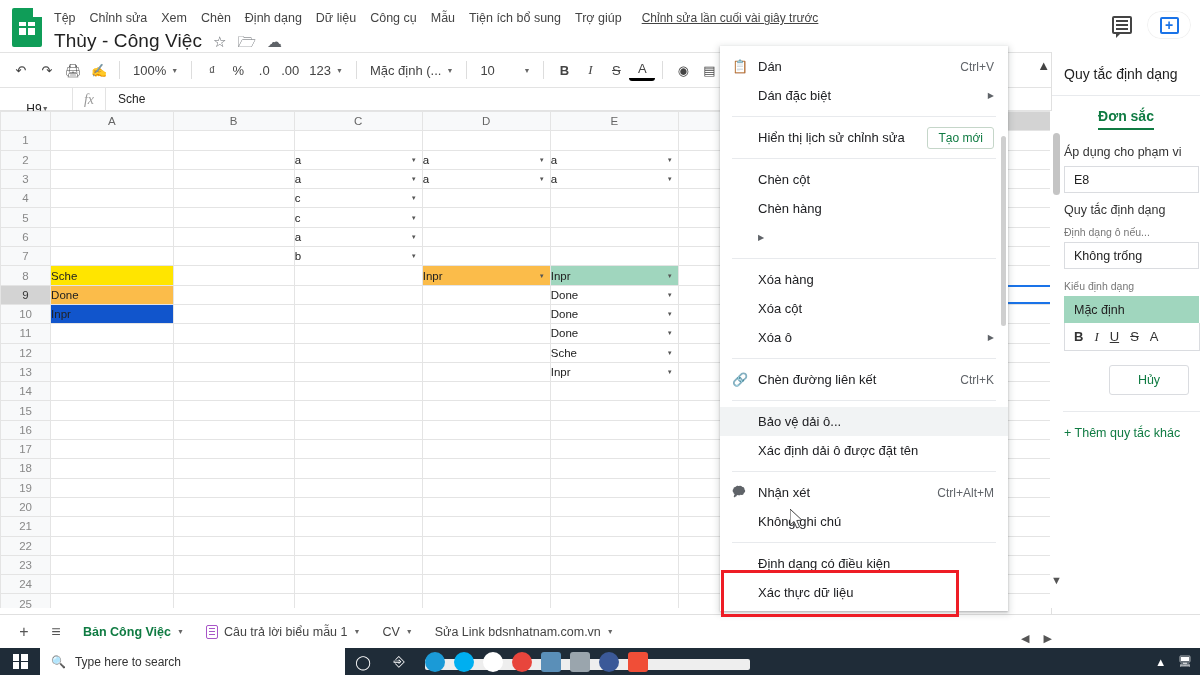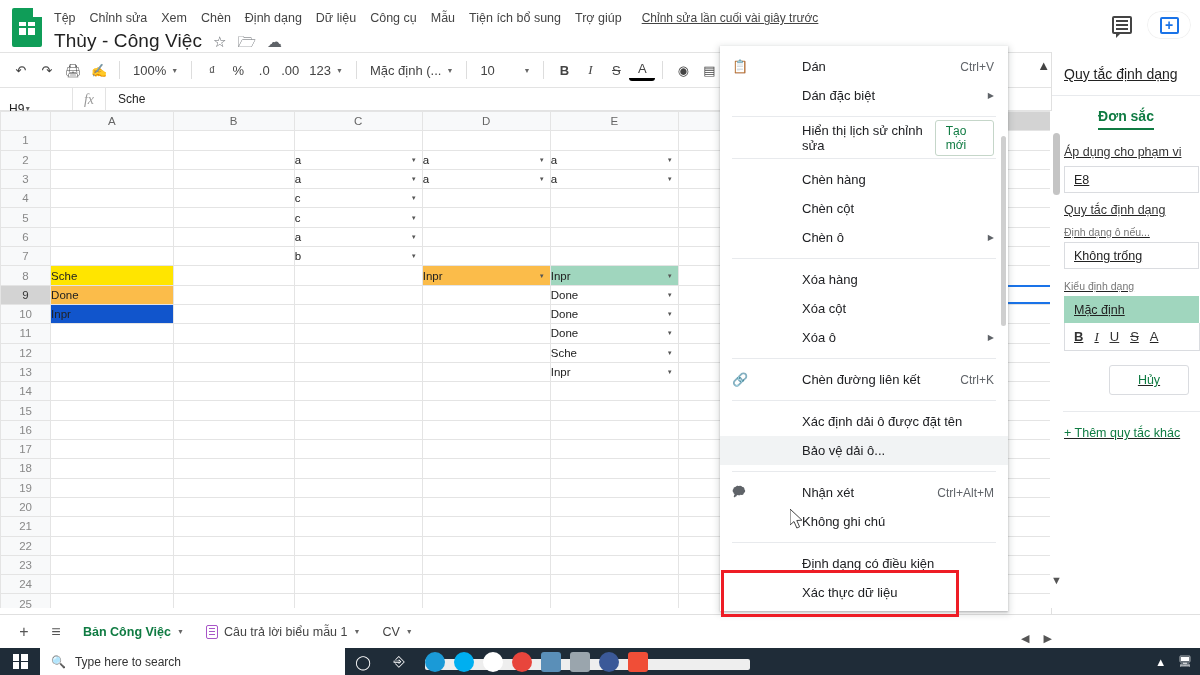--- a/index.html
+++ b/index.html
@@ -53,21 +53,21 @@
         font-size:13px; color:#444; cursor:pointer; padding:0 4px; border-radius:3px;}
   .tb.wide { padding:0 6px; }
   .sep { width:1px; height:18px; background:#ddd; margin:0 7px; }
   .caret { font-size:7px; color:#666; margin-left:5px; }
   .tb.dim { color:#bcbcbc; }
   #collapse-toolbar { position:absolute; right:150px; top:5px; font-size:13px; color:#444; cursor:pointer;}
 
   
   #formulabar { height:24px; border-top:1px solid #e3e3e3; border-bottom:1px solid #e3e3e3;
     display:flex; align-items:center; font-size:12px; color:#222; }
-  #namebox { width:72px; padding-left:9px; display:flex; align-items:center; justify-content:flex-start; padding-right:6px;margin-top:19px;}
+  #namebox { width:72px; padding-left:9px; display:flex; align-items:center; justify-content:center; padding-right:6px;margin-top:19px;}
   #namebox .caret{ margin:0; }
   #fx { width:34px; text-align:center; color:#999; font-style:italic; font-family:"Liberation Serif", serif; font-size:14px;
         border-left:1px solid #e3e3e3; border-right:1px solid #e3e3e3; height:100%; line-height:24px;}
   #formula-val { padding-left:12px; }
 
   
   #gridwrap { position:absolute; left:0; top:111px; width:1063px; height:497px; overflow:hidden; background:#fff; }
   table.grid { border-collapse:collapse; table-layout:fixed; width:1063px; }
   table.grid th, table.grid td { border:1px solid #e4e4e4; height:19.3px; padding:0; font-size:11.5px; }
   th.corner { width:36px; background:#f8f9fa; }
@@ -87,34 +87,34 @@
      border:solid #fff; border-width:0 1.7px 1.7px 0; transform:rotate(42deg); }
   td.selected-cell { outline:2px solid #1a73e8; outline-offset:-2px; }
 
   
   #ctxmenu { position:absolute; left:720px; top:46px; width:288px; background:#fff;
     box-shadow:0 2px 6px 2px rgba(60,64,67,.15), 0 1px 2px rgba(60,64,67,.3);
     padding:6px 0 4px 0; z-index:40; }
   .mi { height:29px; display:flex; align-items:center; padding:0 14px 0 12px; font-size:13px; color:#202124; cursor:pointer; position:relative;}
   .mi.hl { background:#f1f3f4; }
   .mi .mi-ico { width:26px; flex:0 0 26px; color:#5f6368; font-size:13px; }
-  .mi .mi-label { flex:1 1 auto;margin-left:44px; }
+  .mi .mi-label { flex:1 1 auto; }
   .mi .mi-acc { color:#5f6368; font-size:12px; margin-left:10px; }
   .mi .mi-arrow { color:#5f6368; font-size:8px; }
   .mdiv { height:1px; background:#e8eaed; margin:6px 12px; }
   #ctx-scroll { position:absolute; right:2px; top:90px; width:5px; height:190px; background:#cfcfcf; border-radius:3px; }
   #newbtn { border:1px solid #c5d6c9; color:#0f7b42; font-size:12px; border-radius:3px;
      padding:3px 10px; margin-left:10px; background:#fff;}
   #ctx-highlight { position:absolute; left:721px; top:570px; width:238px; height:47px;
      border:3px solid #ee1c25; z-index:45; pointer-events:none; }
   #cursor-arrow { position:absolute; left:790px; top:509px; z-index:60; }
 
   
   #sidepanel { position:absolute; right:0; top:52px; width:149px; height:583px; background:#fff;
-     border-left:1px solid #e0e0e0; font-size:12px; overflow:hidden;text-decoration:underline; }
+     border-left:1px solid #e0e0e0; font-size:12px; overflow:hidden; }
   #sp-title { font-size:14px; color:#222; padding:14px 0 13px 12px; border-bottom:1px solid #e8eaed; white-space:nowrap;}
   #sp-tab { text-align:center; padding:12px 0 5px 0; }
   #sp-tab .t { font-size:14px; color:#0f7b42; font-weight:bold; display:inline-block; padding-bottom:4px; border-bottom:2.5px solid #0f7b42;}
   .sp-label { padding:10px 0 5px 12px; font-size:12.5px; color:#333; white-space:nowrap;}
   .sp-sub { padding:4px 16px 2px 12px; font-size:10.5px; color:#777; white-space:nowrap;}
   .sp-field { margin:2px 1px 0 12px; border:1px solid #dadce0; height:27px; line-height:26px; padding-left:9px;
       font-size:12.5px; color:#222; background:#fff; white-space:nowrap; }
   .sp-field.green { background:#a0d6be; border-color:#a0d6be; }
   #sp-fmtrow { margin:0 0 0 12px; border:1px solid #dadce0; border-top:none; height:28px; display:flex; align-items:center; gap:11px; padding-left:9px; font-size:13px; color:#333;}
   #sp-cancel { margin:14px 0 0 57px; border:1px solid #dadce0; border-radius:3px; height:30px; line-height:28px;
@@ -599,29 +599,28 @@
       </div>
       <div class="mdiv"></div>
       <div class="mi">
         <span class="mi-ico"></span>
         <span class="mi-label">Hiển thị lịch sử chỉnh sửa</span>
         <span id="newbtn">Tạo mới</span>
       </div>
       <div class="mdiv"></div>
       <div class="mi">
         <span class="mi-ico"></span>
+        <span class="mi-label">Chèn cột</span>
+      </div>
+      <div class="mi">
+        <span class="mi-ico"></span>
         <span class="mi-label">Chèn hàng</span>
       </div>
       <div class="mi">
         <span class="mi-ico"></span>
-        <span class="mi-label">Chèn cột</span>
-      </div>
-      <div class="mi">
-        <span class="mi-ico"></span>
-        <span class="mi-label">Chèn ô</span>
         <span class="mi-arrow">▶</span>
       </div>
       <div class="mdiv"></div>
       <div class="mi">
         <span class="mi-ico"></span>
         <span class="mi-label">Xóa hàng</span>
       </div>
       <div class="mi">
         <span class="mi-ico"></span>
         <span class="mi-label">Xóa cột</span>
@@ -631,27 +630,27 @@
         <span class="mi-label">Xóa ô</span>
         <span class="mi-arrow">▶</span>
       </div>
       <div class="mdiv"></div>
       <div class="mi">
         <span class="mi-ico">🔗</span>
         <span class="mi-label">Chèn đường liên kết</span>
         <span class="mi-acc">Ctrl+K</span>
       </div>
       <div class="mdiv"></div>
+      <div class="mi hl">
+        <span class="mi-ico"></span>
+        <span class="mi-label">Bảo vệ dải ô...</span>
+      </div>
       <div class="mi">
         <span class="mi-ico"></span>
         <span class="mi-label">Xác định dải ô được đặt tên</span>
-      </div>
-      <div class="mi hl">
-        <span class="mi-ico"></span>
-        <span class="mi-label">Bảo vệ dải ô...</span>
       </div>
       <div class="mdiv"></div>
       <div class="mi">
         <span class="mi-ico">🗭</span>
         <span class="mi-label">Nhận xét</span>
         <span class="mi-acc">Ctrl+Alt+M</span>
       </div>
       <div class="mi">
         <span class="mi-ico"></span>
         <span class="mi-label">Không ghi chú</span>
@@ -710,20 +709,24 @@
       </div>
       <div class="sheet-tab">
         <span class="form-ico"></span>
         <span>Câu trả lời biểu mẫu 1</span>
         <span class="c">▼</span>
       </div>
       <div class="sheet-tab">
         <span>CV</span>
         <span class="c">▼</span>
       </div>
+      <div class="sheet-tab">
+        <span>Sửa Link bdsnhatnam.com.vn</span>
+        <span class="c">▼</span>
+      </div>
     </div>
 </div>
 <div id="sb-right">
   <span>◀</span>
   <span>▶</span>
 </div>
 
 <div id="taskbar">
   <div id="winbtn">
     <div id="winlogo">

